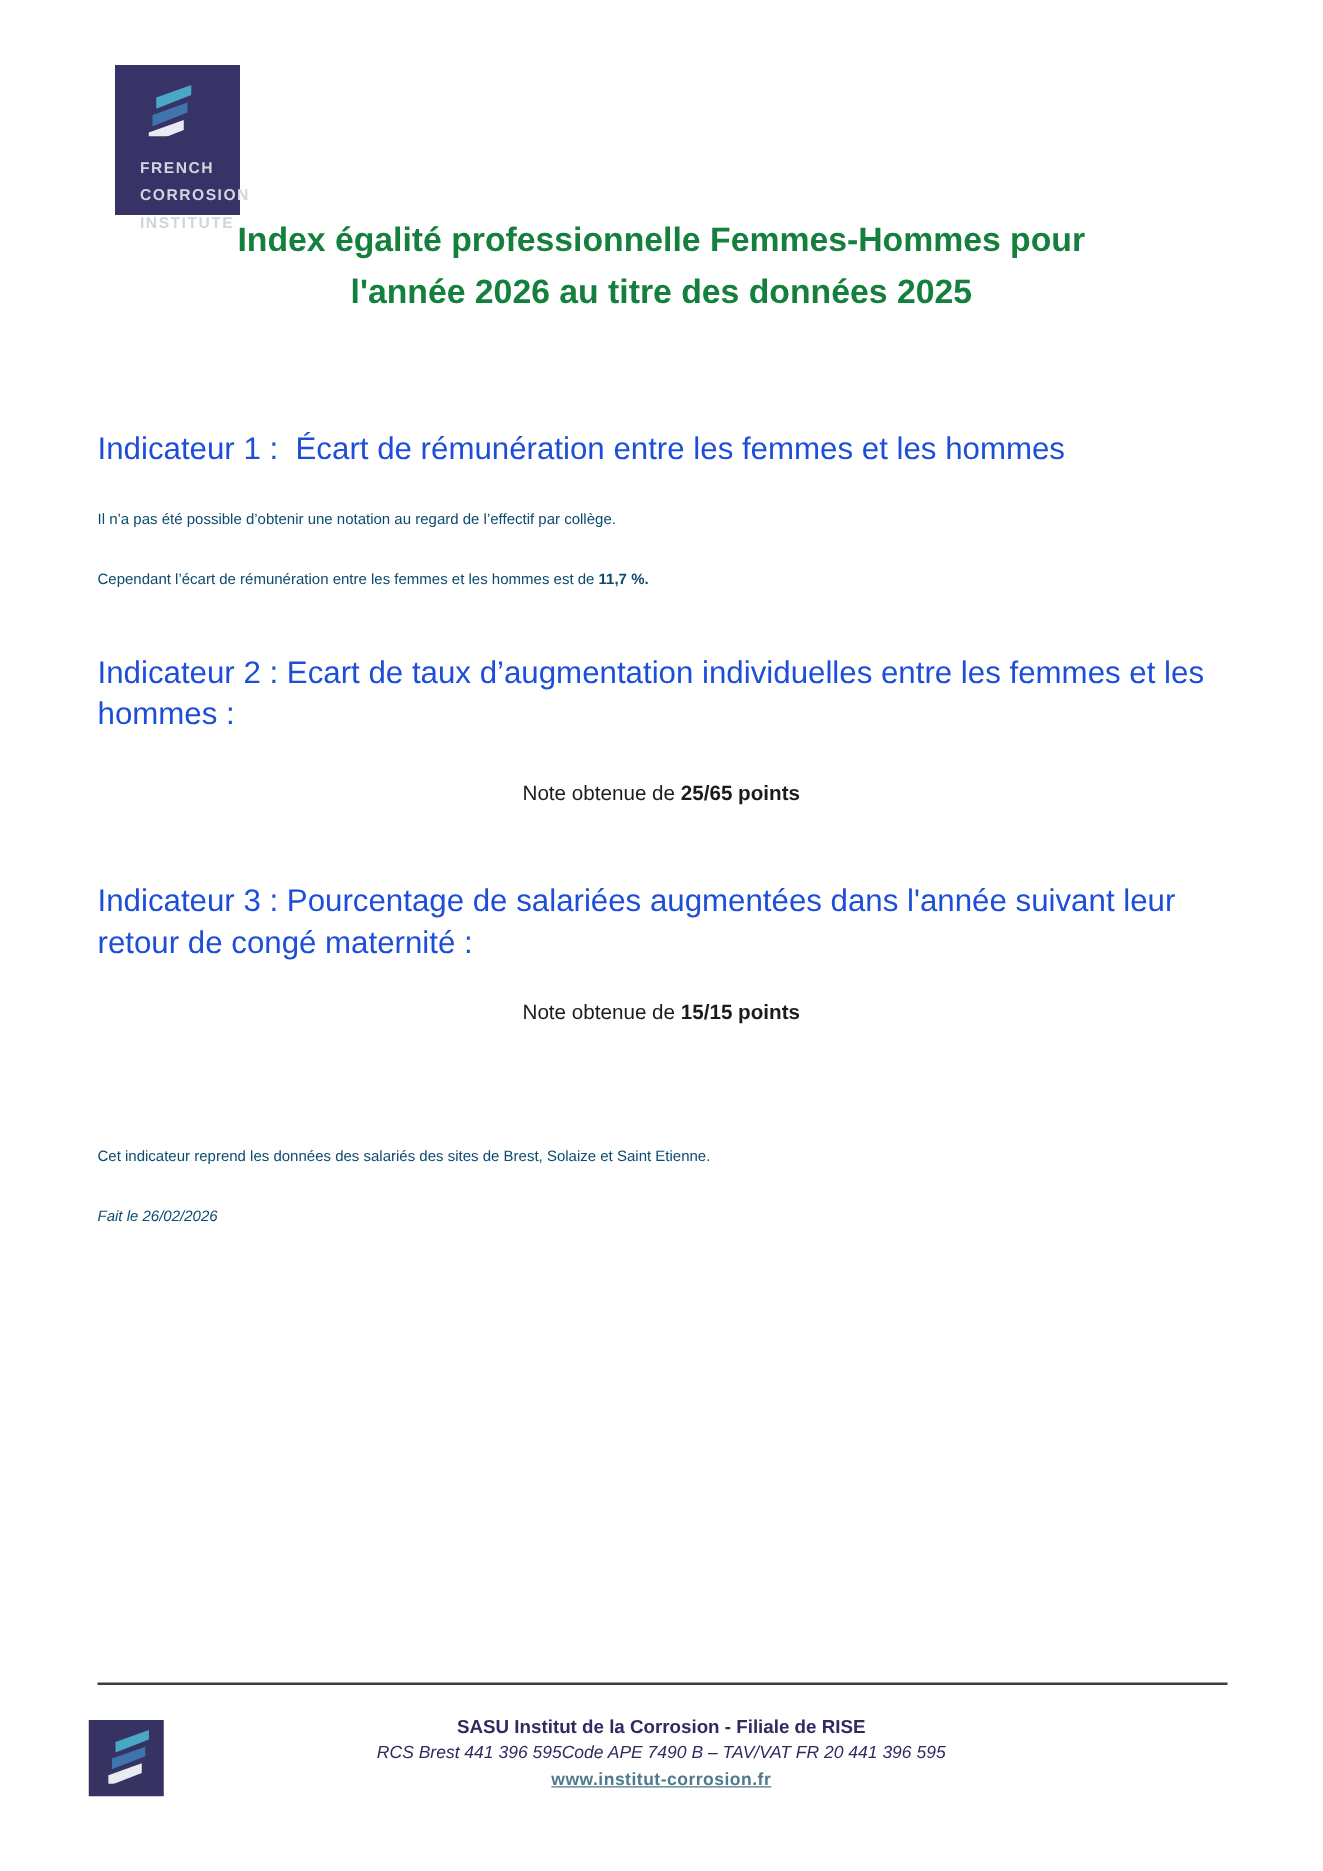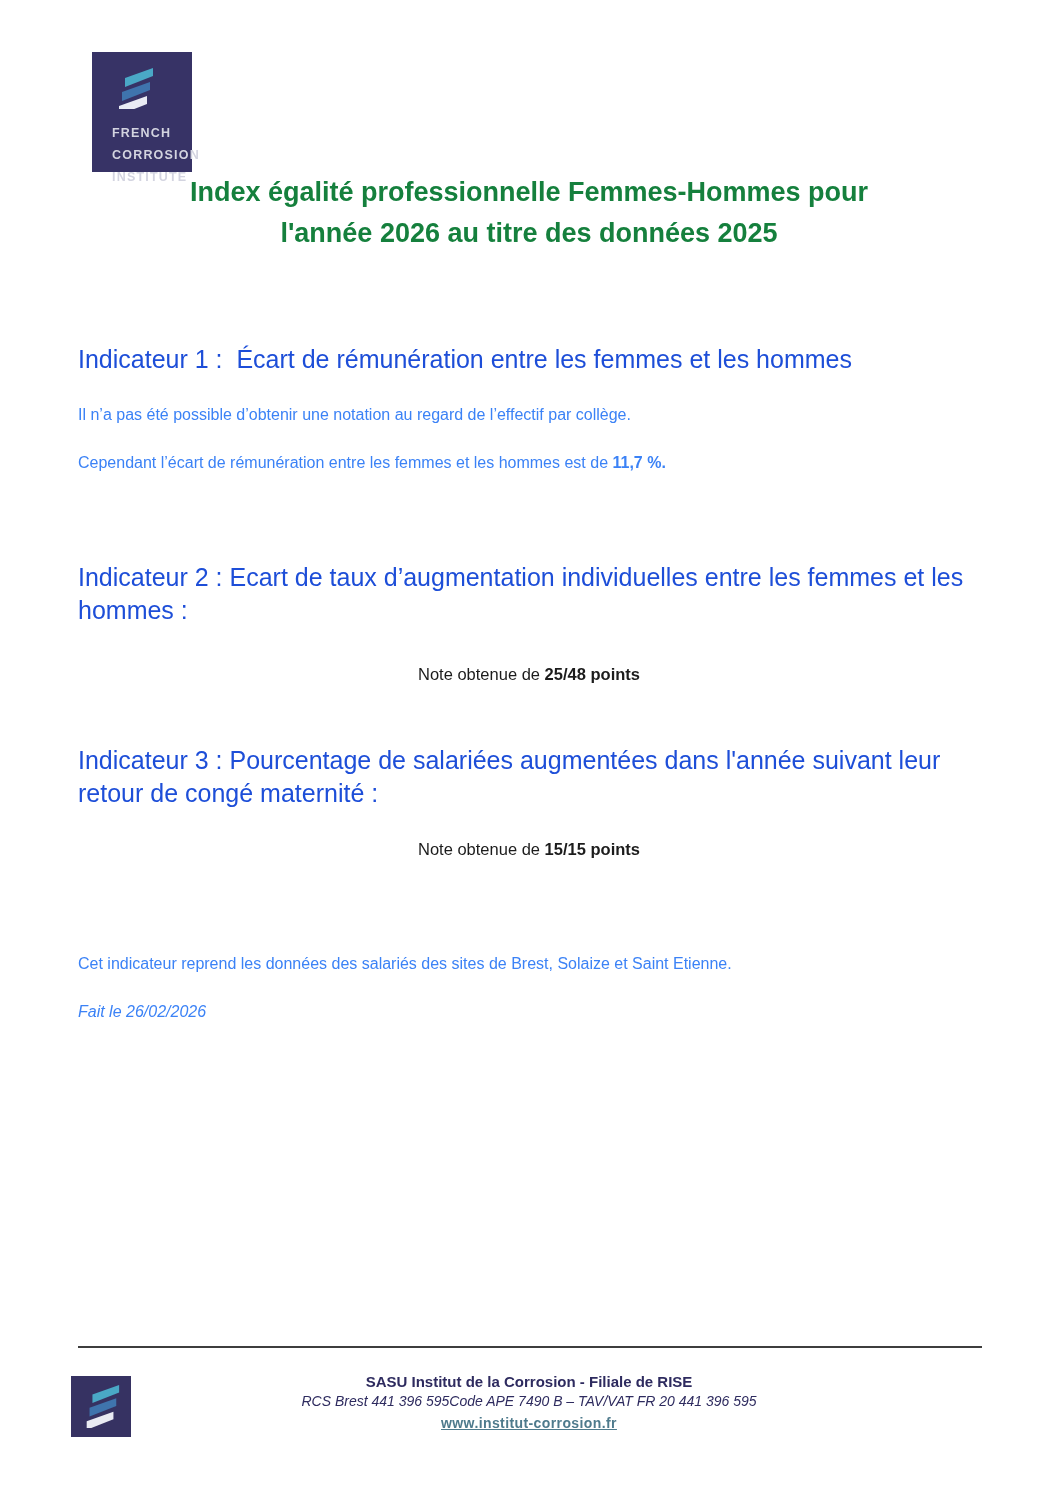--- a/index.html
+++ b/index.html
@@ -46,28 +46,28 @@
   .content { padding: 0 78px; }
 
   .ind-heading {
     font-weight: normal;
     font-size: 25px;
     line-height: 33px;
     color: #1d4ed8;
     white-space: pre-wrap;
   }
   .h1 { margin-top: 89px; }
-  .h2 { margin-top: 87px; }
+  .h2 { margin-top: 48px; }
   .h3 { margin-top: 60px; }
   .h4 { margin-top: 67px; }
 
   .body-p {
-    font-size: 16px;
+    font-size: 12px;
     line-height: 22px;
-    color: #3b82f6;
+    color: #0c4a6e;
   }
   .p1 { margin-top: 28px; }
   .p2 { margin-top: 26px; }
 
   .note {
     font-size: 16.5px;
     text-align: center;
     color: #1c1c1c;
   }
   .note-2 { margin-top: 38px; }
@@ -154,21 +154,21 @@
     <span>l'année 2026 au titre des données 2025</span>
   </h1>
 
   <div class="content">
 
     <h2 class="ind-heading h1">Indicateur 1 :  Écart de rémunération entre les femmes et les hommes</h2>
     <p class="body-p p1">Il n’a pas été possible d’obtenir une notation au regard de l’effectif par collège.</p>
     <p class="body-p p2"><span>Cependant l’écart de rémunération entre les femmes et les hommes est de </span><b>11,7 %.</b></p>
 
     <h2 class="ind-heading h2">Indicateur 2 : Ecart de taux d’augmentation individuelles entre les femmes et les hommes :</h2>
-    <p class="note note-2"><span>Note obtenue de </span><b>25/48 points</b></p>
+    <p class="note note-2"><span>Note obtenue de </span><b>25/65 points</b></p>
 
     <h2 class="ind-heading h3">Indicateur 3 : Pourcentage de salariées augmentées dans l'année suivant leur retour de congé maternité :</h2>
     <p class="note note-3"><span>Note obtenue de </span><b>15/15 points</b></p>
 
 
     <p class="body-p sites-p">Cet indicateur reprend les données des salariés des sites de Brest, Solaize et Saint Etienne.</p>
     <p class="body-p date-p">Fait le 26/02/2026</p>
   </div>
 
   <hr class="footer-rule">

